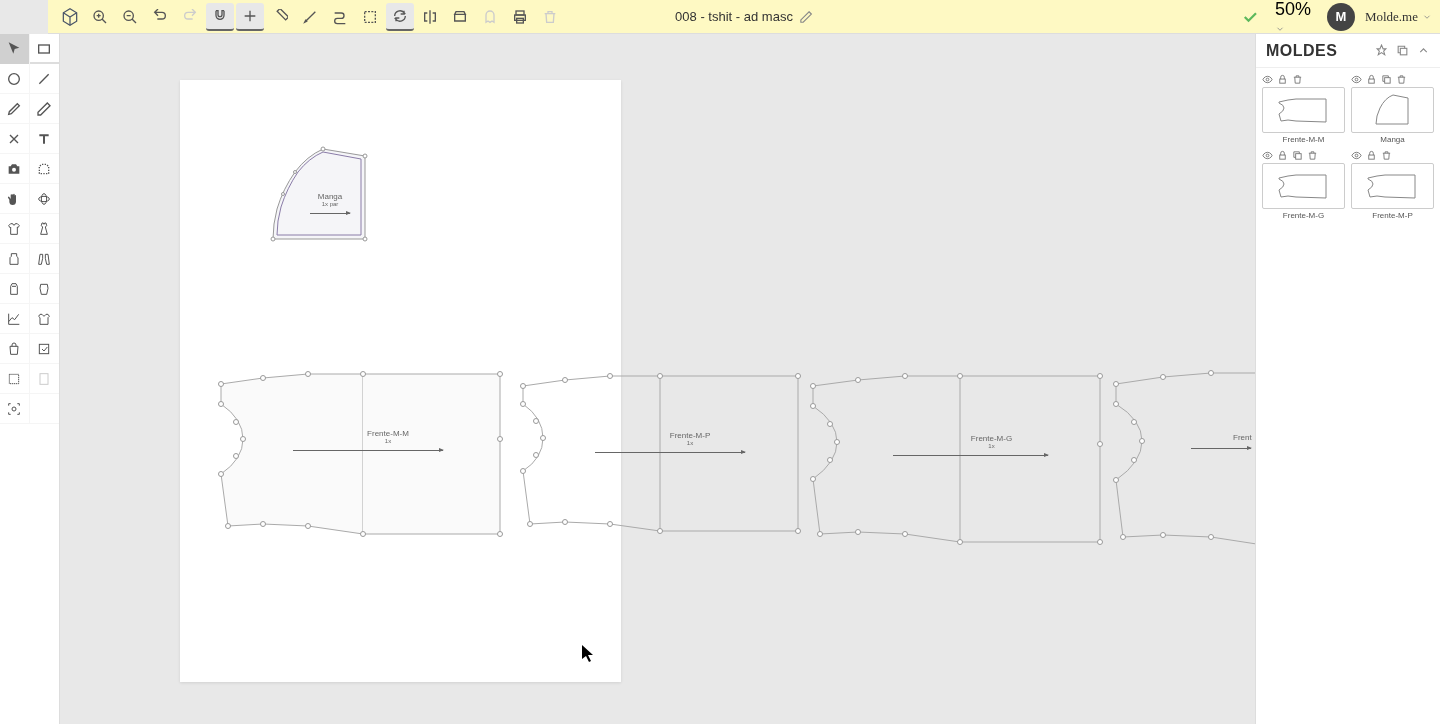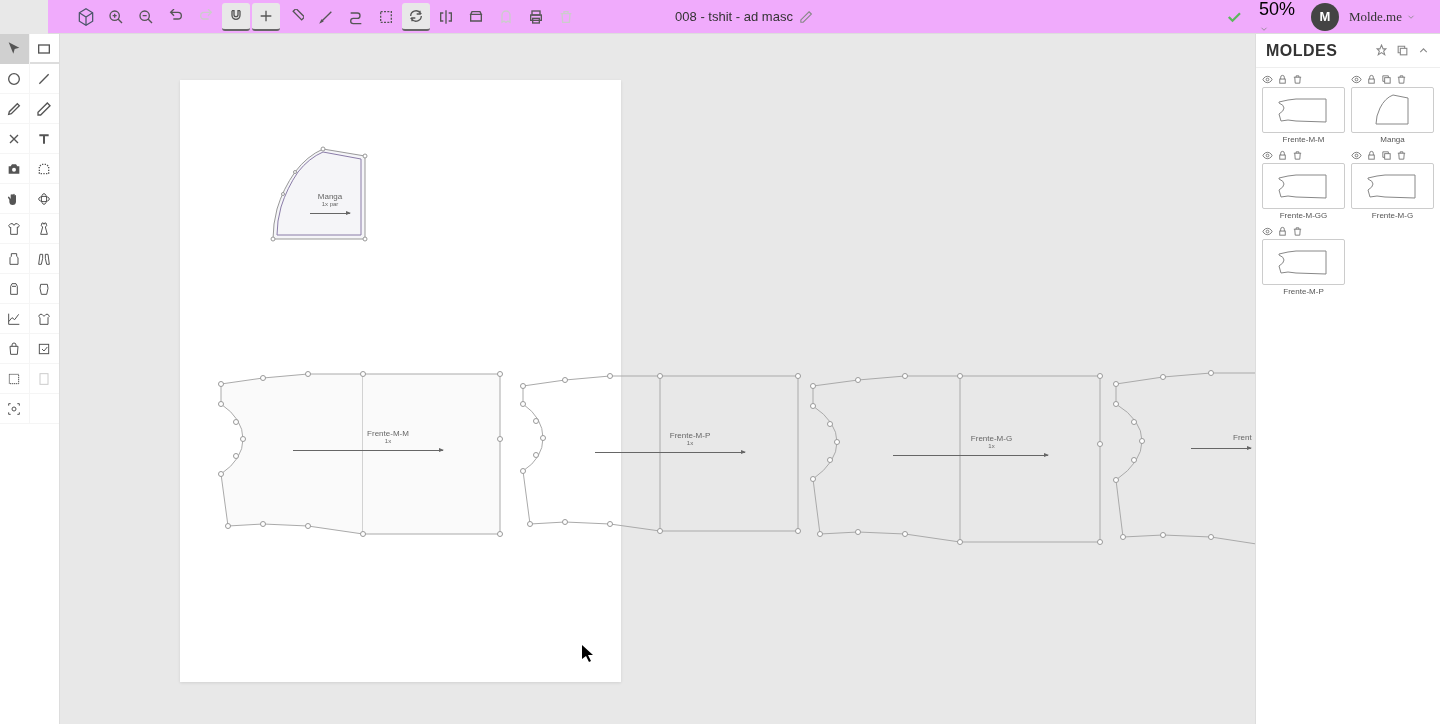--- a/index.html
+++ b/index.html
@@ -1,19 +1,19 @@
 <!DOCTYPE html>
 <html><head>
   <meta charset="utf-8">
   <style>
     * { margin: 0; padding: 0; box-sizing: border-box; }
     body { font-family: -apple-system, BlinkMacSystemFont, 'Segoe UI', sans-serif; background: #e8e8e8; width: 1440px; height: 724px; overflow: hidden; position: relative; }
     
     
-    .top-toolbar { height: 34px; background: #f0abfc; border-bottom: 1px solid #ddd; display: flex; align-items: center; padding: 0 24px; position: relative; margin-left: 48px; }
+    .top-toolbar { height: 34px; background: #fef9c3; border-bottom: 1px solid #ddd; display: flex; align-items: center; padding: 0 8px; position: relative; margin-left: 48px; }
     .toolbar-group { display: flex; align-items: center; gap: 2px; }
     .toolbar-btn { width: 28px; height: 28px; display: flex; align-items: center; justify-content: center; cursor: pointer; border-radius: 3px; color: #555; }
     .toolbar-btn.active { background: #e8e8e8; border-bottom: 2px solid #666; }
     .toolbar-btn.disabled { color: #ccc; }
     .top-center { position: absolute; left: 50%; transform: translateX(-50%); display: flex; align-items: center; gap: 6px; font-size: 13px; color: #333; }
     .top-right { margin-left: auto; display: flex; align-items: center; gap: 10px; }
     .zoom-select { display: flex; gap: 4px; font-size: 18px; padding: 2px 6px; border: none; background: transparent; cursor: pointer; flex-direction: column; }
     .user-avatar { width: 28px; height: 28px; border-radius: 50%; background: #444; color: #fff; display: flex; align-items: center; justify-content: center; font-size: 13px; font-weight: 600; }
     .user-name { font-size: 13px; color: #333; display: flex; align-items: center; gap: 4px; cursor: pointer; font-family: Liberation Serif, serif; }
 
@@ -542,41 +542,20 @@
       <div class="molde-controls">
         <svg width="11" height="11" viewBox="0 0 24 24" fill="none" stroke="currentColor" stroke-width="2">
             <path d="M2 12s3-7 10-7 10 7 10 7-3 7-10 7-10-7-10-7z"></path>
             <circle cx="12" cy="12" r="3"></circle>
           </svg>
         <svg width="11" height="11" viewBox="0 0 24 24" fill="none" stroke="currentColor" stroke-width="2">
             <rect x="6" y="11" width="12" height="9"></rect>
             <path d="M8 11V7a4 4 0 018 0v4"></path>
           </svg>
         <svg width="11" height="11" viewBox="0 0 24 24" fill="none" stroke="currentColor" stroke-width="2">
-            <path d="M4 7h16M9 7V4h6v3M6 7l1 13h10l1-13"></path>
-          </svg>
-      </div>
-      <div class="molde-thumb">
-          <svg width="55" height="32" viewBox="0 0 55 32">
-            <path d="M3 8 L12 6 L20 5 L50 5 L50 28 L20 27 L12 26 L5 27 L3 20 Q8 17 8 14 Q8 11 3 9 Z" fill="none" stroke="#888" stroke-width="1"></path>
-          </svg>
-        </div>
-      <div class="molde-label">Frente-M-GG</div>
-    </div>
-    <div class="molde-item">
-      <div class="molde-controls">
-        <svg width="11" height="11" viewBox="0 0 24 24" fill="none" stroke="currentColor" stroke-width="2">
-            <path d="M2 12s3-7 10-7 10 7 10 7-3 7-10 7-10-7-10-7z"></path>
-            <circle cx="12" cy="12" r="3"></circle>
-          </svg>
-        <svg width="11" height="11" viewBox="0 0 24 24" fill="none" stroke="currentColor" stroke-width="2">
-            <rect x="6" y="11" width="12" height="9"></rect>
-            <path d="M8 11V7a4 4 0 018 0v4"></path>
-          </svg>
-        <svg width="11" height="11" viewBox="0 0 24 24" fill="none" stroke="currentColor" stroke-width="2">
             <rect x="8" y="8" width="12" height="12"></rect>
             <path d="M16 8V4H4v12h4"></path>
           </svg>
         <svg width="11" height="11" viewBox="0 0 24 24" fill="none" stroke="currentColor" stroke-width="2">
             <path d="M4 7h16M9 7V4h6v3M6 7l1 13h10l1-13"></path>
           </svg>
       </div>
       <div class="molde-thumb">
           <svg width="55" height="32" viewBox="0 0 55 32">
             <path d="M3 8 L12 6 L20 5 L50 5 L50 28 L20 27 L12 26 L5 27 L3 20 Q8 17 8 14 Q8 11 3 9 Z" fill="none" stroke="#888" stroke-width="1"></path>

